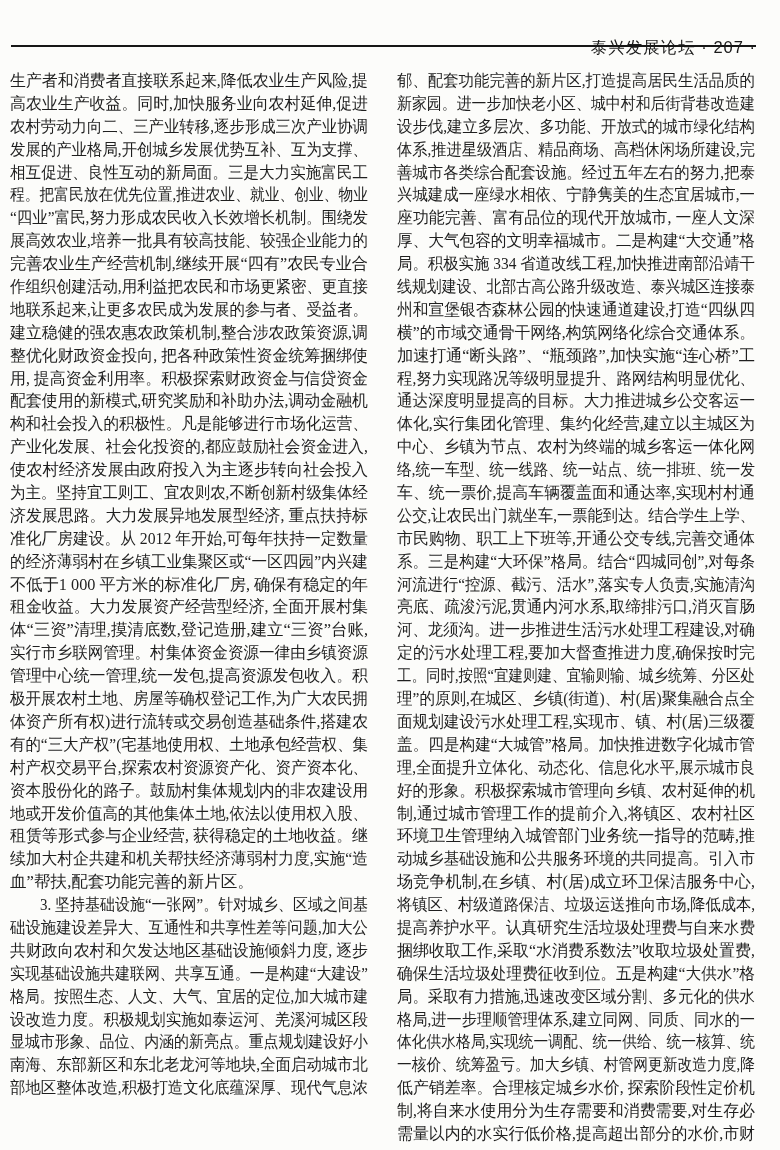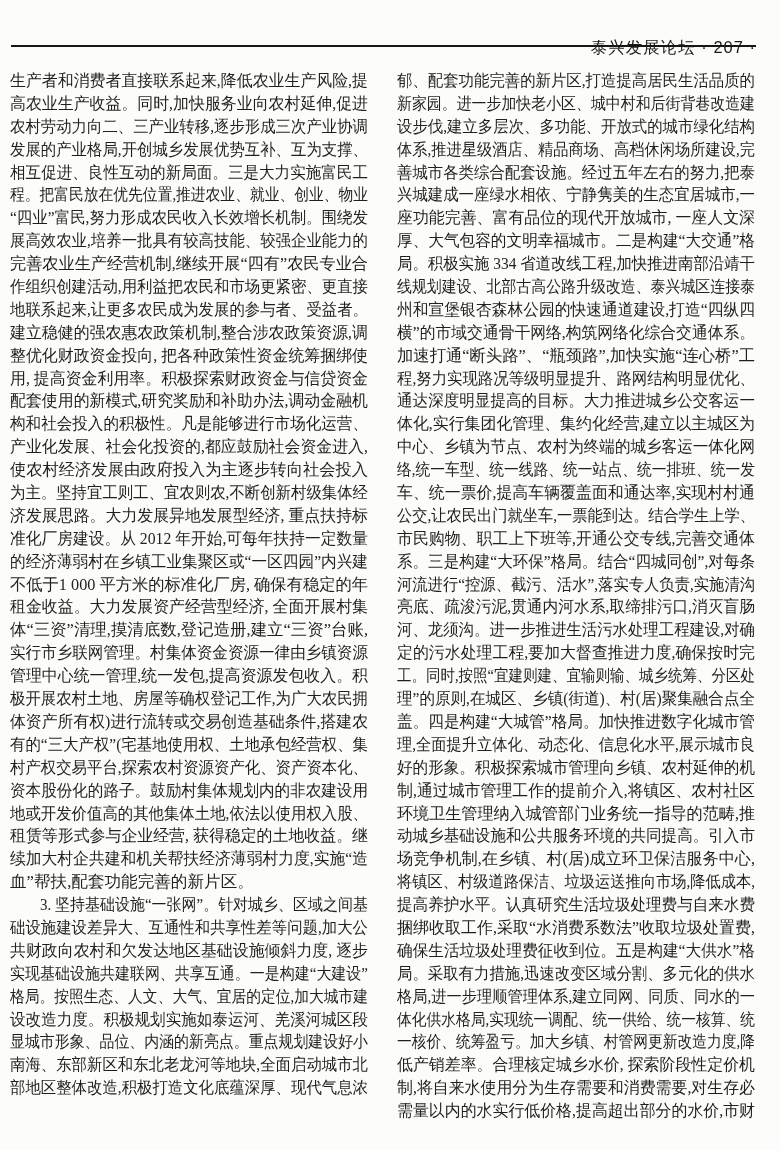--- a/index.html
+++ b/index.html
@@ -132,20 +132,21 @@
         <div class="line"><span class="lt" style="transform: scaleX(0.958862);">车、统一票价,提高车辆覆盖面和通达率,实现村村通</span></div>
         <div class="line"><span class="lt" style="transform: scaleX(0.918059);">公交,让农民出门就坐车,一票能到达。结合学生上学、</span></div>
         <div class="line"><span class="lt" style="transform: scaleX(0.958862);">市民购物、职工上下班等,开通公交专线,完善交通体</span></div>
         <div class="line"><span class="lt" style="transform: scaleX(0.936981);">系。三是构建“大环保”格局。结合“四城同创”,对每条</span></div>
         <div class="line"><span class="lt" style="transform: scaleX(0.922458);">河流进行“控源、截污、活水”,落实专人负责,实施清沟</span></div>
         <div class="line"><span class="lt" style="transform: scaleX(0.948305);">亮底、疏浚污泥,贯通内河水系,取缔排污口,消灭盲肠</span></div>
         <div class="line"><span class="lt" style="transform: scaleX(0.927912);">河、龙须沟。进一步推进生活污水处理工程建设,对确</span></div>
         <div class="line"><span class="lt" style="transform: scaleX(0.958862);">定的污水处理工程,要加大督查推进力度,确保按时完</span></div>
         <div class="line"><span class="lt" style="transform: scaleX(0.87367);">工。同时,按照“宜建则建、宜输则输、城乡统筹、分区处</span></div>
         <div class="line"><span class="lt" style="transform: scaleX(0.936943);">理”的原则,在城区、乡镇(街道)、村(居)聚集融合点全</span></div>
+        <div class="line"><span class="lt" style="transform: scaleX(0.941447);">面规划建设污水处理工程,实现市、镇、村(居)三级覆</span></div>
         <div class="line"><span class="lt" style="transform: scaleX(0.942609);">盖。四是构建“大城管”格局。加快推进数字化城市管</span></div>
         <div class="line"><span class="lt" style="transform: scaleX(0.918059);">理,全面提升立体化、动态化、信息化水平,展示城市良</span></div>
         <div class="line"><span class="lt" style="transform: scaleX(0.938017);">好的形象。积极探索城市管理向乡镇、农村延伸的机</span></div>
         <div class="line"><span class="lt" style="transform: scaleX(0.958862);">制,通过城市管理工作的提前介入,将镇区、农村社区</span></div>
         <div class="line"><span class="lt" style="transform: scaleX(0.969615);">环境卫生管理纳入城管部门业务统一指导的范畴,推</span></div>
         <div class="line"><span class="lt" style="transform: scaleX(0.938017);">动城乡基础设施和公共服务环境的共同提高。引入市</span></div>
         <div class="line"><span class="lt" style="transform: scaleX(0.973281);">场竞争机制,在乡镇、村(居)成立环卫保洁服务中心,</span></div>
         <div class="line"><span class="lt" style="transform: scaleX(0.918059);">将镇区、村级道路保洁、垃圾运送推向市场,降低成本,</span></div>
         <div class="line"><span class="lt" style="transform: scaleX(0.938017);">提高养护水平。认真研究生活垃圾处理费与自来水费</span></div>
         <div class="line"><span class="lt" style="transform: scaleX(0.963661);">捆绑收取工作,采取“水消费系数法”收取垃圾处置费,</span></div>

